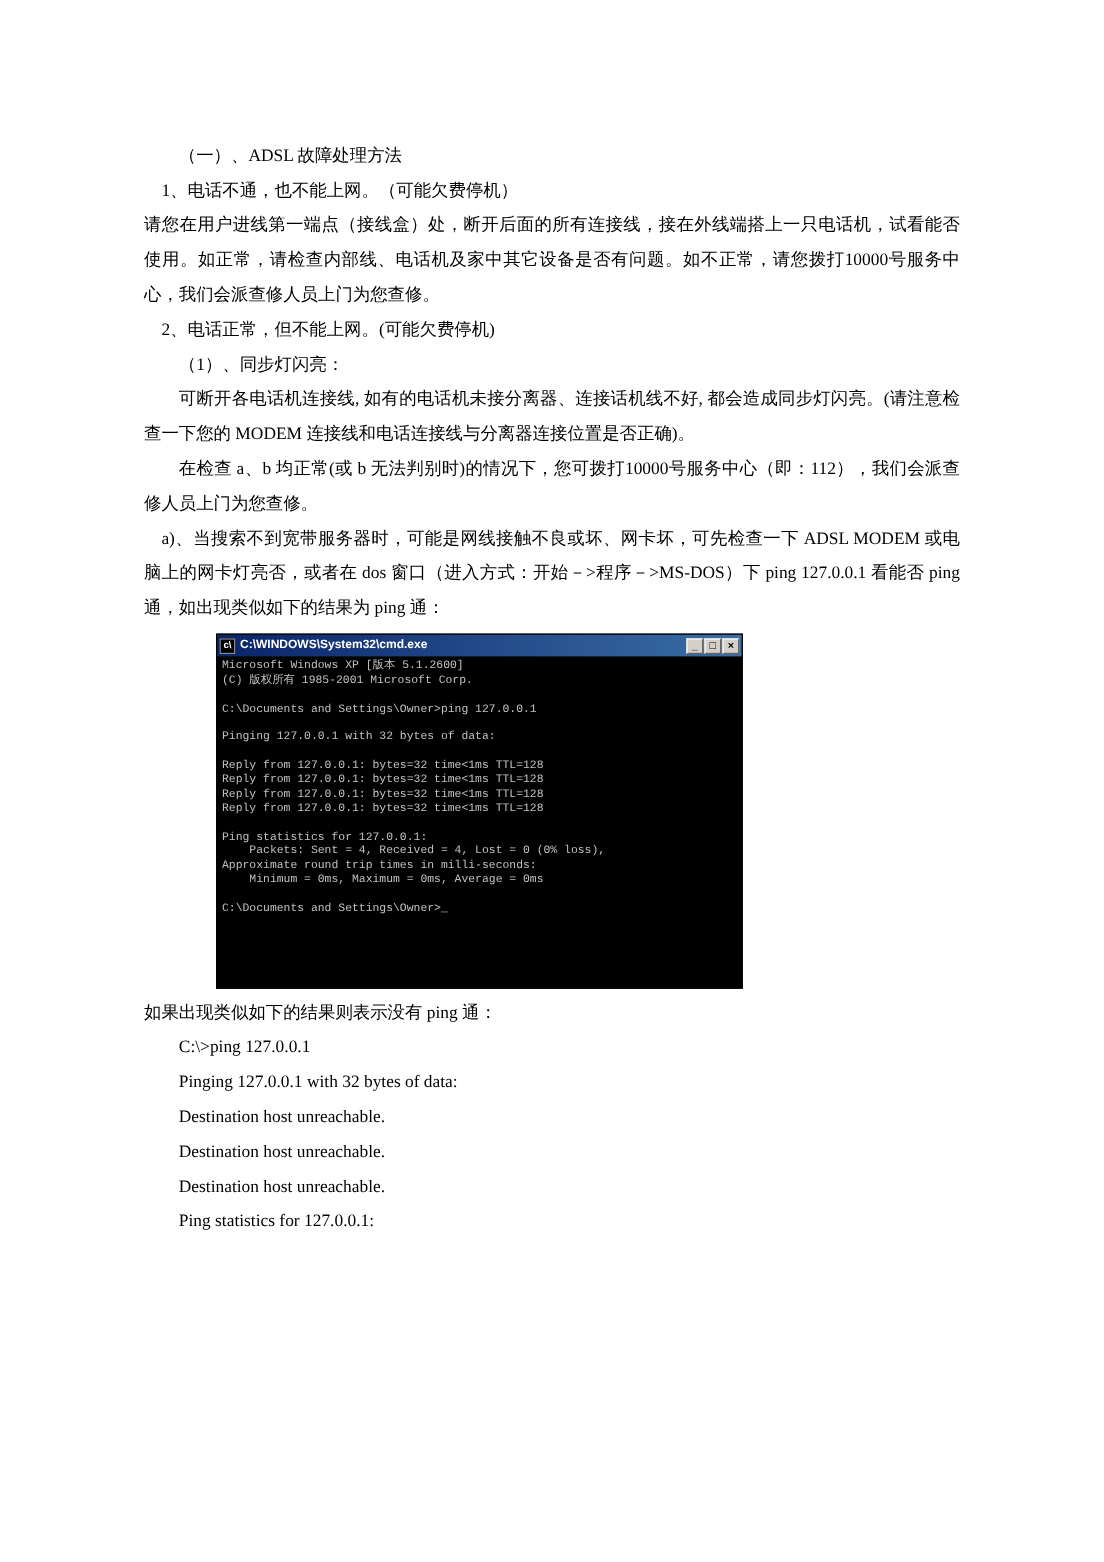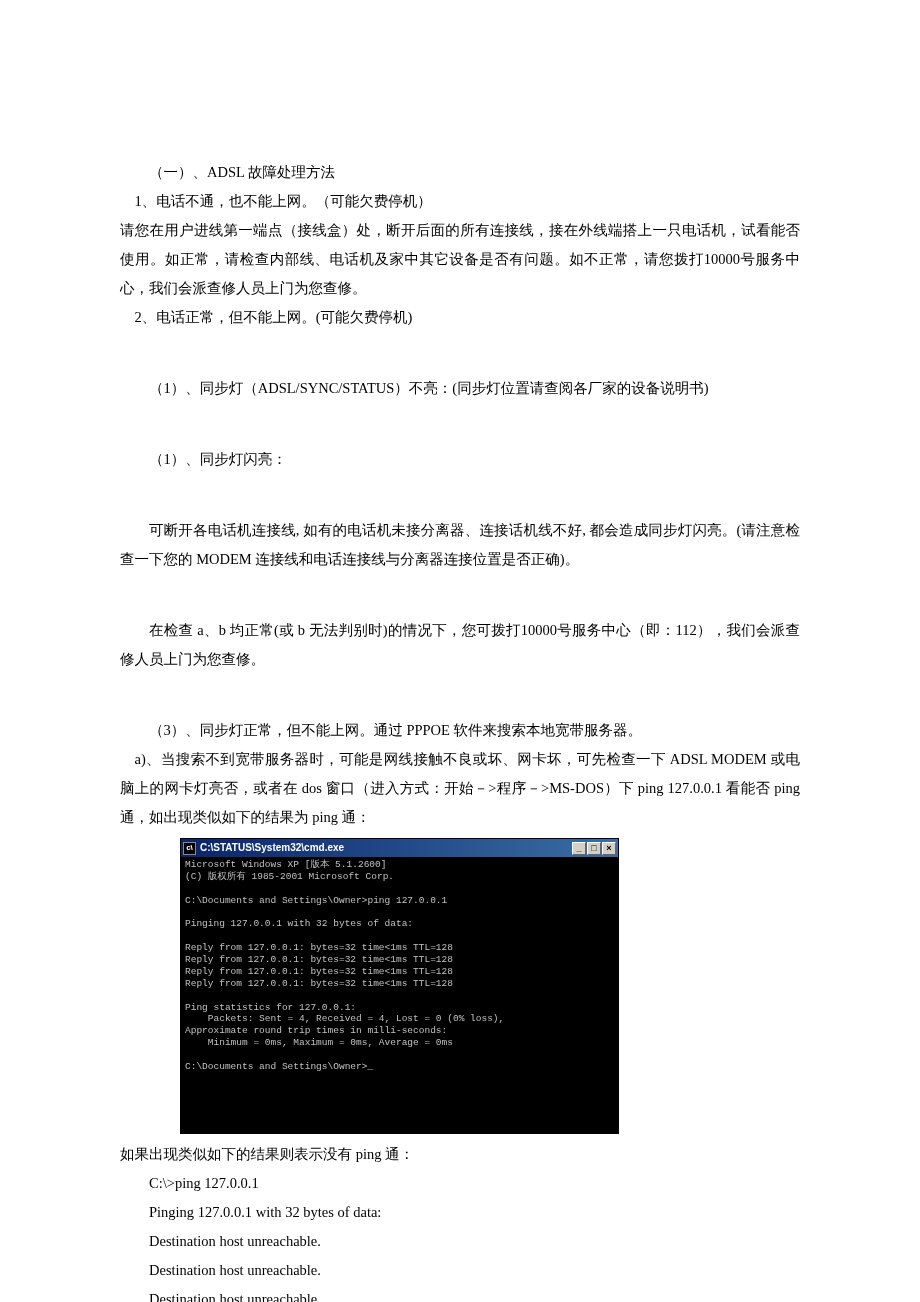--- a/index.html
+++ b/index.html
@@ -16,21 +16,20 @@
     min-height: 1302px;
     padding: 116px 120px 60px 120px;
     box-sizing: border-box;
   }
   .heading {
     font-weight: bold;
     text-indent: 2em;
   }
   .sub {
     text-indent: 2em;
-    margin-top: 42px;
   }
   .sub2 {
     text-indent: 1em;
   }
   .para {
     text-align: justify;
   }
   .cmdwin {
     width: 437px;
     margin: 6px 0 6px 60px;
@@ -104,33 +103,31 @@
 <body>
 
 <div class="page">
 
   <div class="sub">（一）、ADSL 故障处理方法</div>
 
   <div class="sub2 para">1、电话不通，也不能上网。（可能欠费停机）</div>
   <div class="para">请您在用户进线第一端点（接线盒）处，断开后面的所有连接线，接在外线端搭上一只电话机，试看能否使用。如正常，请检查内部线、电话机及家中其它设备是否有问题。如不正常，请您拨打10000号服务中心，我们会派查修人员上门为您查修。</div>
 
   <div class="sub2 para">2、电话正常，但不能上网。(可能欠费停机)</div>
-  <div class="sub para">（1）、同步灯（ADSL/SYNC/STATUS）不亮：(同步灯位置请查阅各厂家的设备说明书)</div>
 
   <div class="sub para">（1）、同步灯闪亮：</div>
   <div class="sub para">可断开各电话机连接线,  如有的电话机未接分离器、连接话机线不好,  都会造成同步灯闪亮。(请注意检查一下您的 MODEM 连接线和电话连接线与分离器连接位置是否正确)。</div>
   <div class="sub para">在检查 a、b 均正常(或 b 无法判别时)的情况下，您可拨打10000号服务中心（即：112），我们会派查修人员上门为您查修。</div>
 
-  <div class="sub para">（3）、同步灯正常，但不能上网。通过 PPPOE 软件来搜索本地宽带服务器。</div>
   <div class="sub2 para">a)、当搜索不到宽带服务器时，可能是网线接触不良或坏、网卡坏，可先检查一下 ADSL MODEM 或电脑上的网卡灯亮否，或者在 dos 窗口（进入方式：开始－&gt;程序－&gt;MS-DOS）下 ping 127.0.0.1 看能否 ping通，如出现类似如下的结果为 ping 通：</div>
 
   <div class="cmdwin">
     <div class="titlebar">
       <span class="appicon">c\</span>
-      <span class="title-text">C:\STATUS\System32\cmd.exe</span>
+      <span class="title-text">C:\WINDOWS\System32\cmd.exe</span>
       <span class="winbtns">
         <span class="winbtn">_</span>
         <span class="winbtn">□</span>
         <span class="winbtn">×</span>
       </span>
     </div>
     <div class="cmdcontent">Microsoft Windows XP [版本 5.1.2600]
 (C) 版权所有 1985-2001 Microsoft Corp.
 
 C:\Documents and Settings\Owner&gt;ping 127.0.0.1

